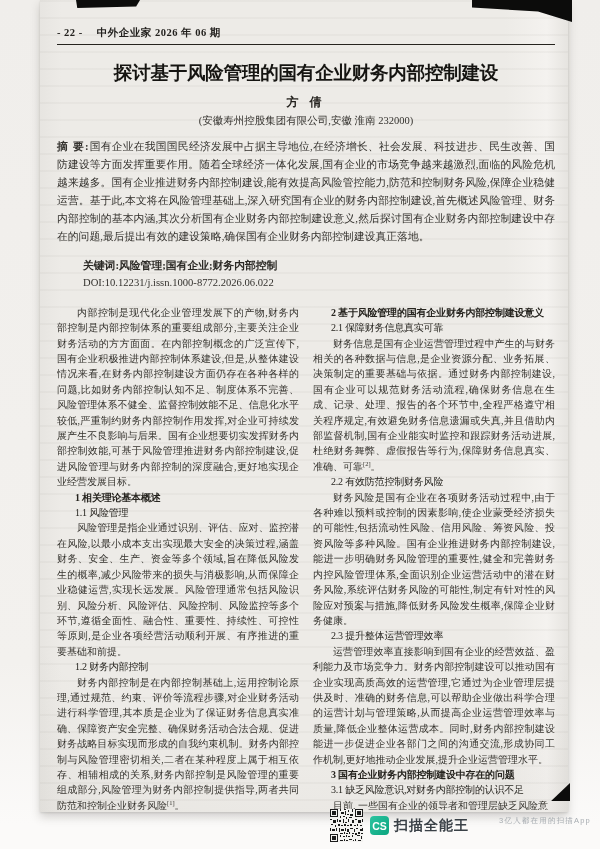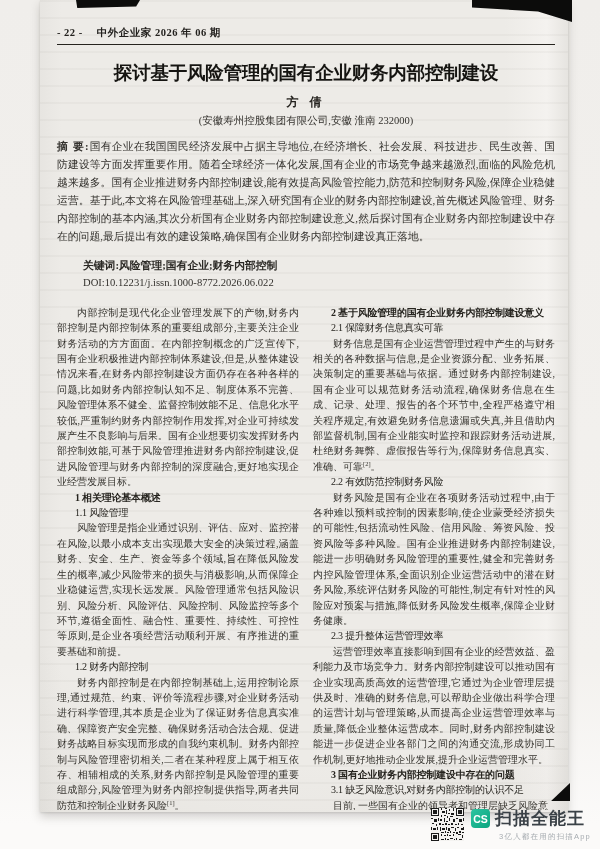--- a/index.html
+++ b/index.html
@@ -44,26 +44,26 @@
         text-indent:2em;margin:0;color:#34322d;}
   .para sup{font-size:6.5px;line-height:0;}
   .sec1,.sec2{font-size:10px;line-height:15.4px;padding-left:18px;white-space:nowrap;
         letter-spacing:-.2px;overflow:hidden;margin:0;color:#26241f;}
   .sec1{font-weight:700;}
   .sec2{font-weight:400;}
   
   .wm{position:absolute;right:9px;bottom:7px;display:flex;align-items:center;gap:7px;
       font-family:"Liberation Sans","DejaVu Sans",sans-serif;}
   .qr{width:33px;height:33px;display:block;}
-  .wm-right{display:flex;flex-direction:column;gap:2px;}
+  .wm-right{display:flex;flex-direction:row;gap:2px;}
   .wm-toprow{display:flex;align-items:center;gap:5px;}
   .cs-logo{width:19px;height:19px;border-radius:4px;background:linear-gradient(135deg,#2cc4a0,#0aa57f);
            color:#fff;font-size:10.5px;font-weight:700;display:flex;align-items:center;
            justify-content:center;letter-spacing:0;}
-  .wm-name{font-size:17px;font-weight:700;color:#3a4147;letter-spacing:1px;}
+  .wm-name{font-size:14px;font-weight:700;color:#3a4147;letter-spacing:1px;}
   .wm-tag{font-size:7.5px;color:#a7acb1;letter-spacing:1.2px;padding-left:1px;margin-left:27px;}
 </style>
 </head>
 <body>
 
 <div class="stage">
 
   <div class="page">
     <div class="page-inner">
 

